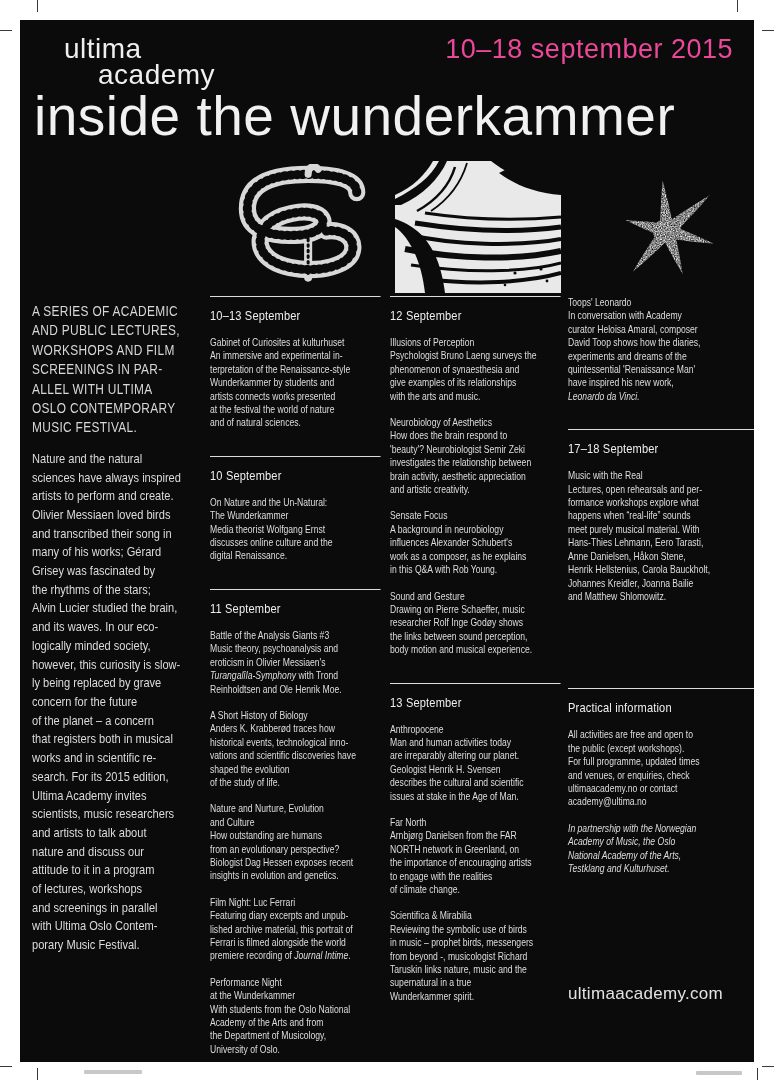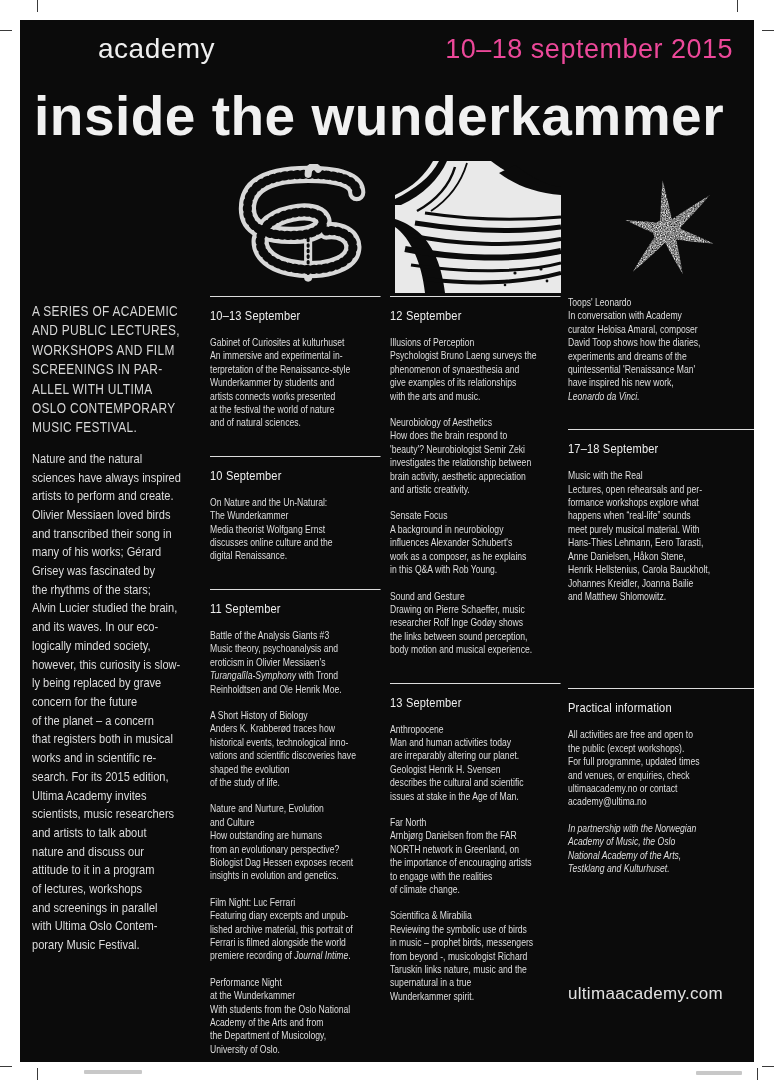--- a/index.html
+++ b/index.html
@@ -8,21 +8,21 @@
     font-family:"Liberation Sans","DejaVu Sans",sans-serif;overflow:hidden;
   }
   .poster{
     position:absolute;left:20px;top:20px;width:734px;height:1042px;
     background:#0b0b0b;color:#e3e3e3;overflow:hidden;
   }
   
   .logo{position:absolute;left:44px;top:16px;font-size:28px;line-height:26px;color:#efefef;letter-spacing:.5px;}
   .logo .l2{margin-left:34px;}
   .date-range{position:absolute;right:21px;top:14px;font-size:27px;color:#ec4899;letter-spacing:.5px;}
-  .main-title{position:absolute;left:14px;top:64px;font-size:55px;font-weight:700;color:#f1f1f1;letter-spacing:.5px;white-space:nowrap;}
+  .main-title{position:absolute;left:14px;top:64px;font-size:55px;font-weight:400;color:#f1f1f1;letter-spacing:.5px;white-space:nowrap;}
   
   .figure{position:absolute;}
   #fig-snake{left:195px;top:144px;}
   #fig-marbled{left:375px;top:141px;}
   #fig-starfish{left:568px;top:148px;}
   
   #columns{position:absolute;left:0;top:276px;width:734px;height:766px;}
   .column{position:absolute;top:0;transform:scaleX(.82);transform-origin:0 0;}
   .column:nth-child(1){left:12px;top:6px;width:212px;}
   .column:nth-child(2){left:190px;width:208px;}
@@ -64,20 +64,21 @@
 <div class="crop" id="cm-bl-v"></div>
 <div class="crop" id="cm-bl-h"></div>
 <div class="crop" id="cm-br-v"></div>
 <div class="crop" id="cm-br-h"></div>
 <div class="slug" id="slug-left"></div>
 <div class="slug" id="slug-right"></div>
 
 <div class="poster">
 
   <div class="logo">
+    <div>ultima</div>
     <div class="l2">academy</div>
   </div>
 
   <div class="date-range">10–18 september 2015</div>
 
   <div class="main-title">inside the wunderkammer</div>
 
   <div class="figure" id="fig-snake">
     <svg width="164" height="128" viewBox="0 0 162 126" xmlns="http://www.w3.org/2000/svg">
       <g fill="none" stroke-linecap="round">

